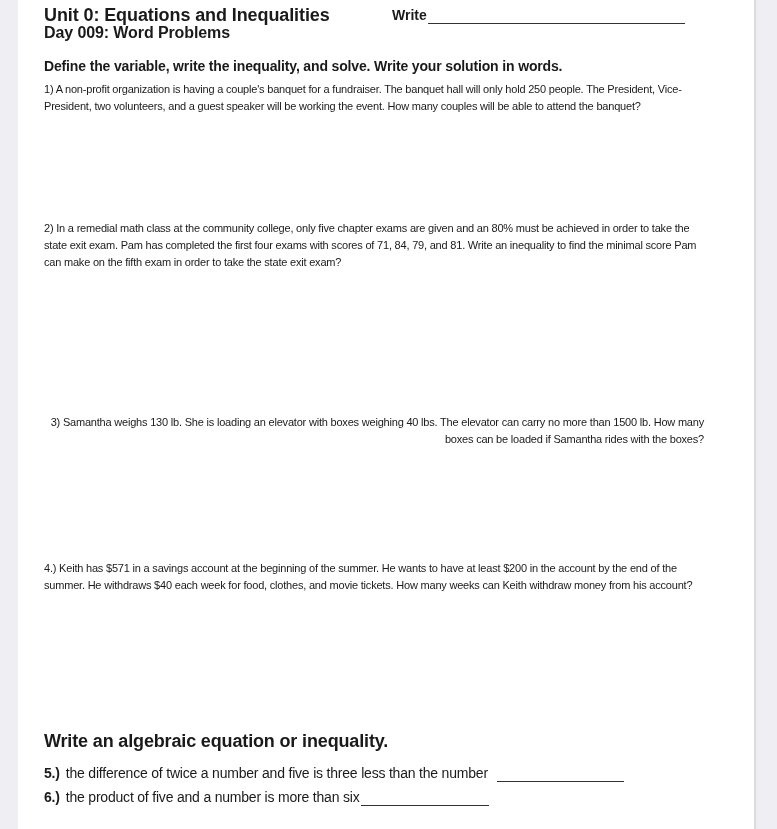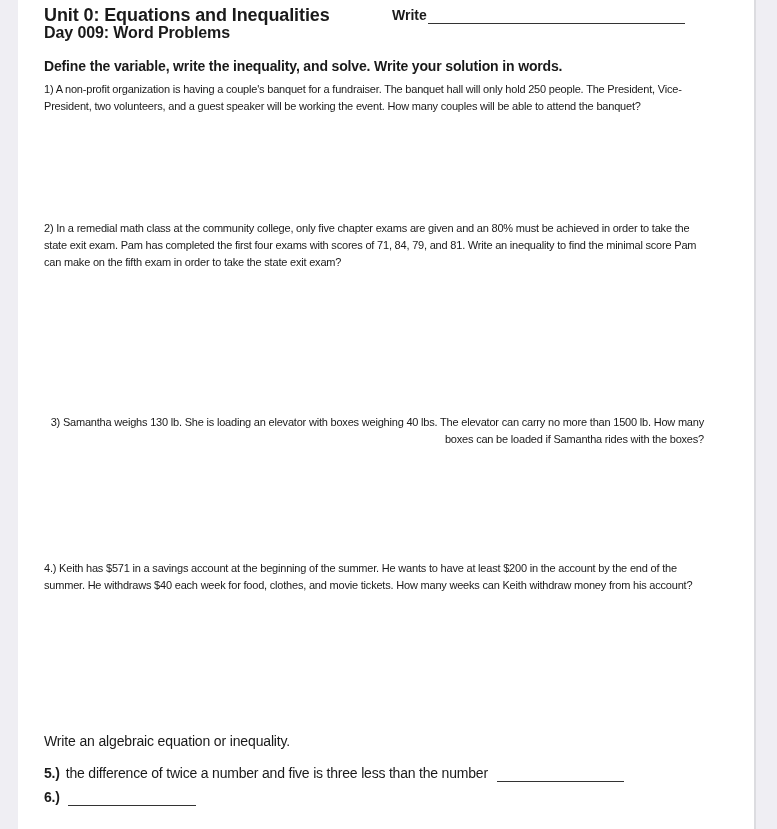--- a/index.html
+++ b/index.html
@@ -78,22 +78,22 @@
       letter-spacing: -0.2px;
     }
     .p1 { top: 81px; }
     .p2 { top: 220px; }
     .p3 { top: 414px; text-align: right; }
     .p4 { top: 552px; margin-top: 8px; }
     .section2 {
       position: absolute;
       left: 44px;
       top: 733px;
-      font-weight: normal;
-      font-size: 14px;
+      font-weight: bold;
+      font-size: 18px;
       line-height: 17px;
       letter-spacing: -0.15px;
     }
     .fill {
       position: absolute;
       left: 44px;
       font-size: 14px;
       line-height: 17px;
       letter-spacing: -0.2px;
       display: flex;
@@ -134,14 +134,15 @@
 <div class="section2">Write an algebraic equation or inequality.</div>
 
 <div class="fill f5">
   <span class="num">5.)</span>
   <span>the difference of twice a number and five is three less than the number</span>
   <span class="answer-line"></span>
 </div>
 
 <div class="fill f6">
   <span class="num">6.)</span>
+  <span>the product of five and a number is more than six</span>
   <span class="answer-line"></span>
 </div>
 
 </body></html>

